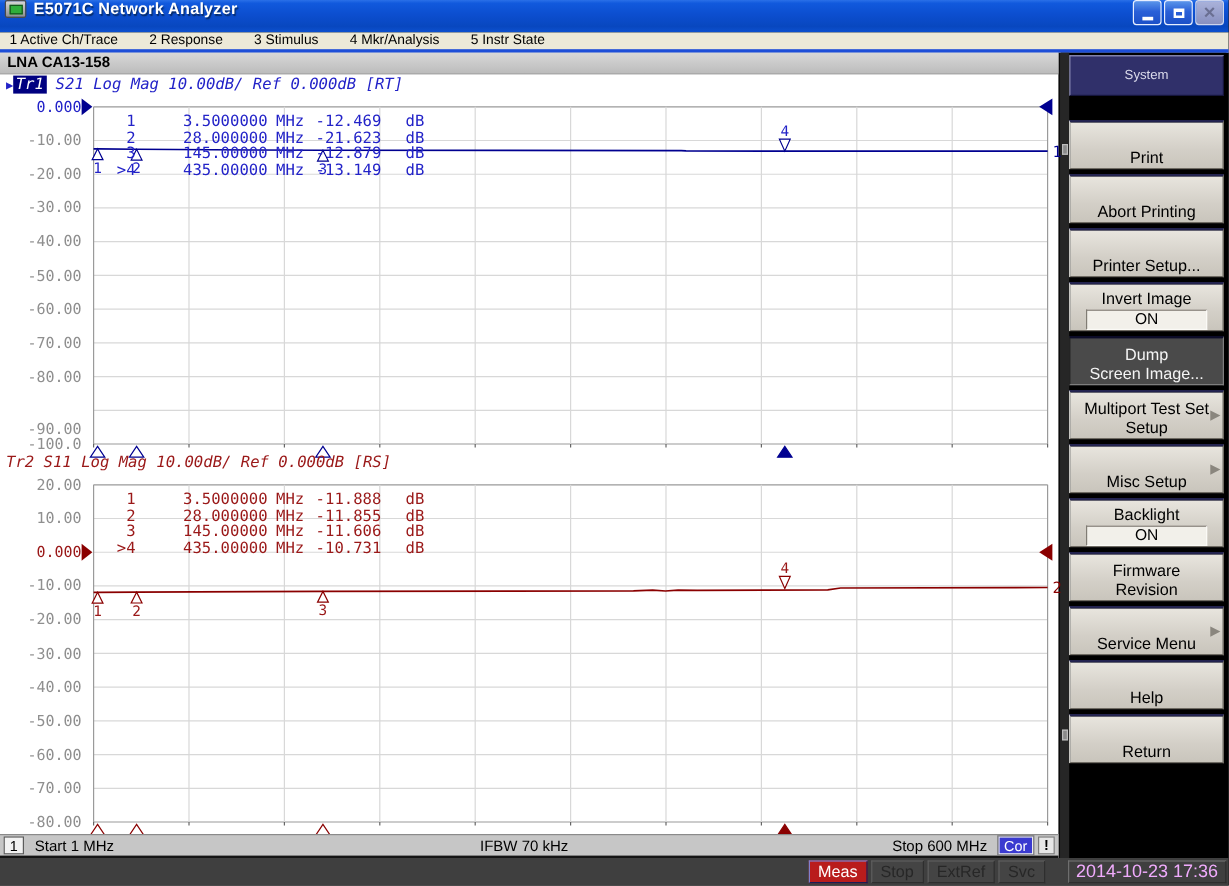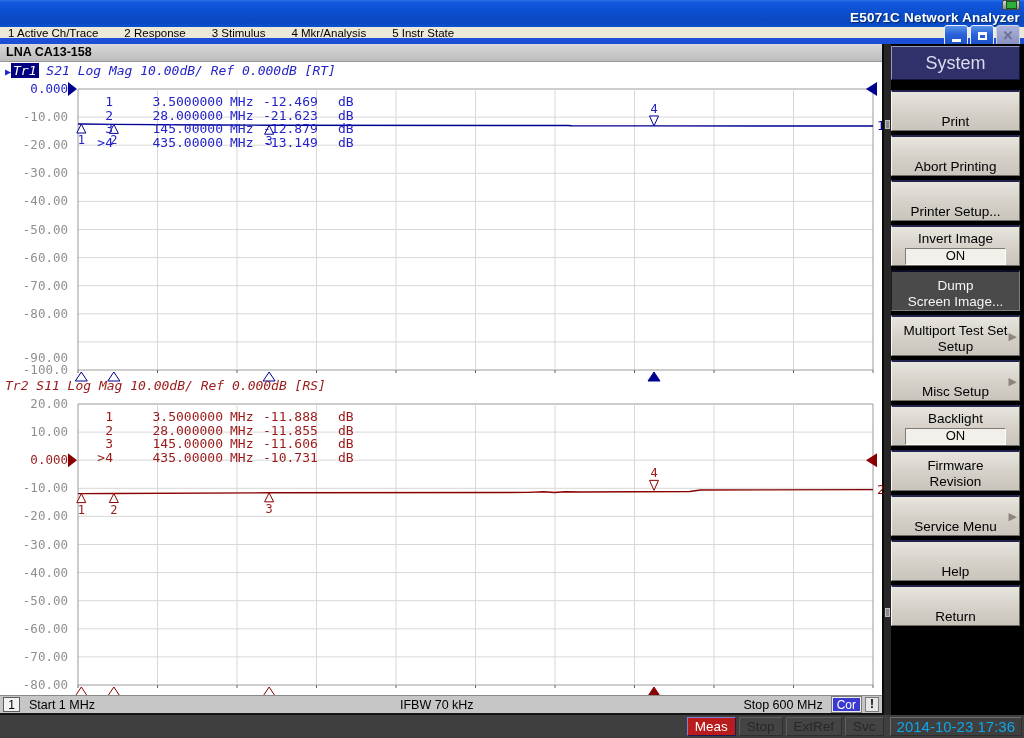--- a/index.html
+++ b/index.html
@@ -1,39 +1,39 @@
 <!DOCTYPE html>
 <html><head>
 <meta charset="utf-8">
 <style>
   * { box-sizing: border-box; margin: 0; padding: 0; }
   html,body { background:#555; }
   .screen { position:relative; width:1024px; height:738px; background:#000;
             font-family:"Liberation Sans",sans-serif; overflow:hidden; }
 
   
-  .titlebar { height:27px; display:flex; align-items:flex-end; padding:0 4px;
-    background:linear-gradient(180deg,#2a70e8 0%,#1159dd 10%,#0c4ecf 45%,#0847bf 82%,#0d51d0 100%);flex-direction:column; }
+  .titlebar { height:27px; display:flex; align-items:flex-start; padding:0 4px;
+    background:linear-gradient(180deg,#2a70e8 0%,#1159dd 10%,#0c4ecf 45%,#0847bf 82%,#0d51d0 100%); }
   .win-icon { width:18px; height:15px; background:linear-gradient(#d6d6d6,#8f8f8f);
     border:1px solid #4a4a4a; border-radius:2px; display:inline-flex; align-items:center; justify-content:center; }
   .win-icon-screen { width:11px; height:8px; background:#2fae3a; border:1px solid #14551b; }
   .win-title { color:#fff; font-weight:bold; font-size:13.5px; margin-left:6px; flex:1;
     text-shadow:1px 1px 1px #052a66; letter-spacing:.2px; }
   .win-btns { display:flex; gap:2px; }
   .wbtn { width:24px; height:21px; border-radius:3px; border:1px solid #e8efff;
     display:flex; align-items:center; justify-content:center;
     background:linear-gradient(180deg,#5a95ea,#2a60d8 45%,#1c50c8); }
   .wbtn.disabled { background:linear-gradient(180deg,#aab2da,#8890c0); border-color:#cdd4ec; }
   .glyph-min { width:9px; height:3px; background:#fff; margin-top:10px; }
   .glyph-restore { width:9px; height:8px; border:2px solid #fff; border-top-width:3px; }
   .glyph-close { color:#6a6f92; font-size:13px; font-weight:bold; line-height:13px; }
 
   
   .menubar { height:17px; background:#ece9d8; display:flex; align-items:center;
-    padding:0 8px; font-size:11.5px; color:#000; border-bottom:6px solid #1d4ed8; }
+    padding:0 8px; font-size:11.5px; color:#000; border-bottom:3px solid #1d4ed8; }
   .menu-item { margin-right:26px; white-space:nowrap; cursor:default; }
 
   
   .content { display:flex; height:671px; }
   .display { position:relative; width:884px; background:#fff; border-right:2px solid #0a0a0a; }
   .chan-label { height:18px; background:linear-gradient(#d8d8d8,#bcbcbc);
     font-size:12.5px; padding:1px 6px; color:#000; border-bottom:1px solid #989898;font-weight:bold; }
   .tr-header { position:absolute; left:5px; height:16px; white-space:pre;
     font-family:"DejaVu Sans Mono",monospace; font-size:13px; z-index:3;font-style:italic; }
   .tr-badge { background:#000080; color:#fff; padding:0 2px; }
@@ -63,44 +63,44 @@
   .cs-warn { background:#e6e6e6; border:1px solid #7c7c7c; padding:0 4px; margin-left:4px;
     height:15px; line-height:13px; font-size:12px; font-weight:bold; }
 
   
   .softkeys { position:relative; width:138px; background:#000; display:flex; }
   .sk-scroll { width:7px; background:#262626; position:relative; }
   .sk-scroll .nub { position:absolute; left:1px; width:5px; height:9px; background:#8a8a8a;
     border:1px solid #bcbcbc; }
   .sk-scroll .nub.top { top:76px; } .sk-scroll .nub.bot { bottom:98px; }
   .sk-col { flex:1; padding:2px 2px 0 0; }
-  .sk-title { height:34px; margin-bottom:10px; background:#30306a; color:#dcdcec;
+  .sk-title { height:34px; margin-bottom:20px; background:#30306a; color:#dcdcec;
     border-top:1px solid #9a9ac0; border-left:1px solid #9a9ac0; border-right:1px solid #15153c;
-    border-bottom:1px solid #15153c; text-align:center; line-height:33px; font-size:18px; }
+    border-bottom:1px solid #15153c; text-align:center; line-height:33px; font-size:11px; }
   .sk-btn { position:relative; height:41px; margin-bottom:4px; cursor:pointer;
     background:linear-gradient(180deg,#e8e5de,#d3cfc7 60%,#c9c5bc);
     border:1px solid; border-color:#f8f7f2 #6f6b63 #6f6b63 #f8f7f2; border-top:2px solid #23234f;
     color:#000; display:flex; flex-direction:column; align-items:center; justify-content:flex-end;
     font-size:13.5px; line-height:16px; text-align:center; }
   .sk-btn.selected { background:#4a4a4a; color:#f4f4f4;
     border-color:#1e1e1e #7e7e7e #7e7e7e #1e1e1e; border-top:2px solid #0c0c28; }
   .sk-value { width:80%; background:#f2f0ea; color:#000; margin-top:1px;
     border:1px solid; border-color:#807c74 #fbfaf6 #fbfaf6 #807c74;
     text-align:center; font-size:13px; height:17px; line-height:14px; }
   .sk-arrow { position:absolute; right:2px; top:50%; transform:translateY(-50%);
     font-size:11px; color:#8a867e; }
 
   
   .statusbar { height:23px; background:#3f3f3f; display:flex; align-items:center;
     justify-content:flex-end; padding:0 2px; gap:3px; }
   .sb-ind { font-size:13.5px; padding:0 7px; height:19px; line-height:17px;
     border:1px solid; border-color:#5e5e5e #2e2e2e #2e2e2e #5e5e5e; background:#444; color:#272727; }
   .sb-ind.active { background:#b91c1c; color:#fff; border-color:#8080cc #1c1c55 #1c1c55 #8080cc; }
-  .sb-date { font-size:15px; color:#0ea5e9; padding:0 6px; height:19px; line-height:17px;
-    border:1px solid; border-color:#6e6e6e #2e2e2e #2e2e2e #6e6e6e; margin-left:3px;
+  .sb-date { font-size:15px; color:#f0abfc; padding:0 6px; height:19px; line-height:17px;
+    border:1px solid; border-color:#6e6e6e #2e2e2e #2e2e2e #6e6e6e; margin-left:16px;
     min-width:126px; text-align:center; white-space:nowrap; }
 </style>
 </head>
 <body>
 
 <div class="screen">
 
   <div class="titlebar">
     <span class="win-icon">
         <span class="win-icon-screen"></span>

